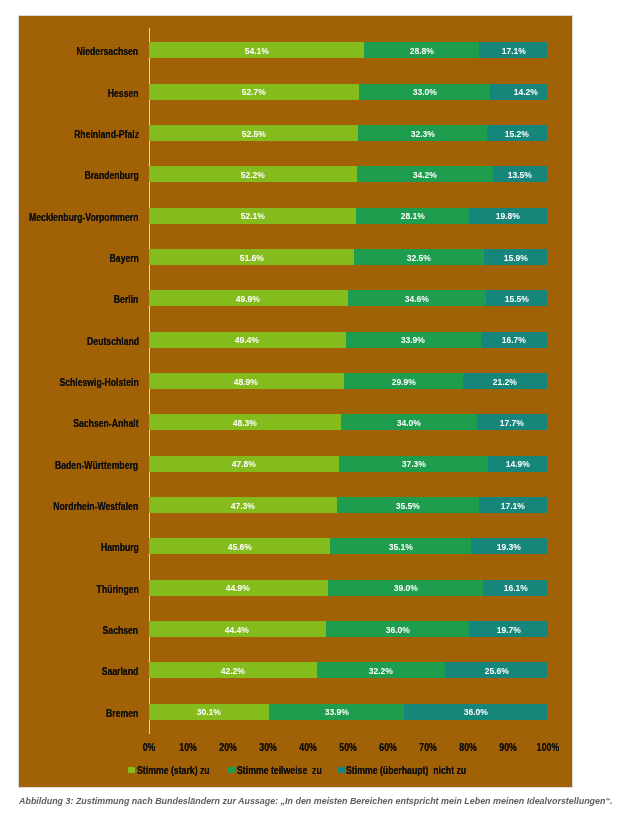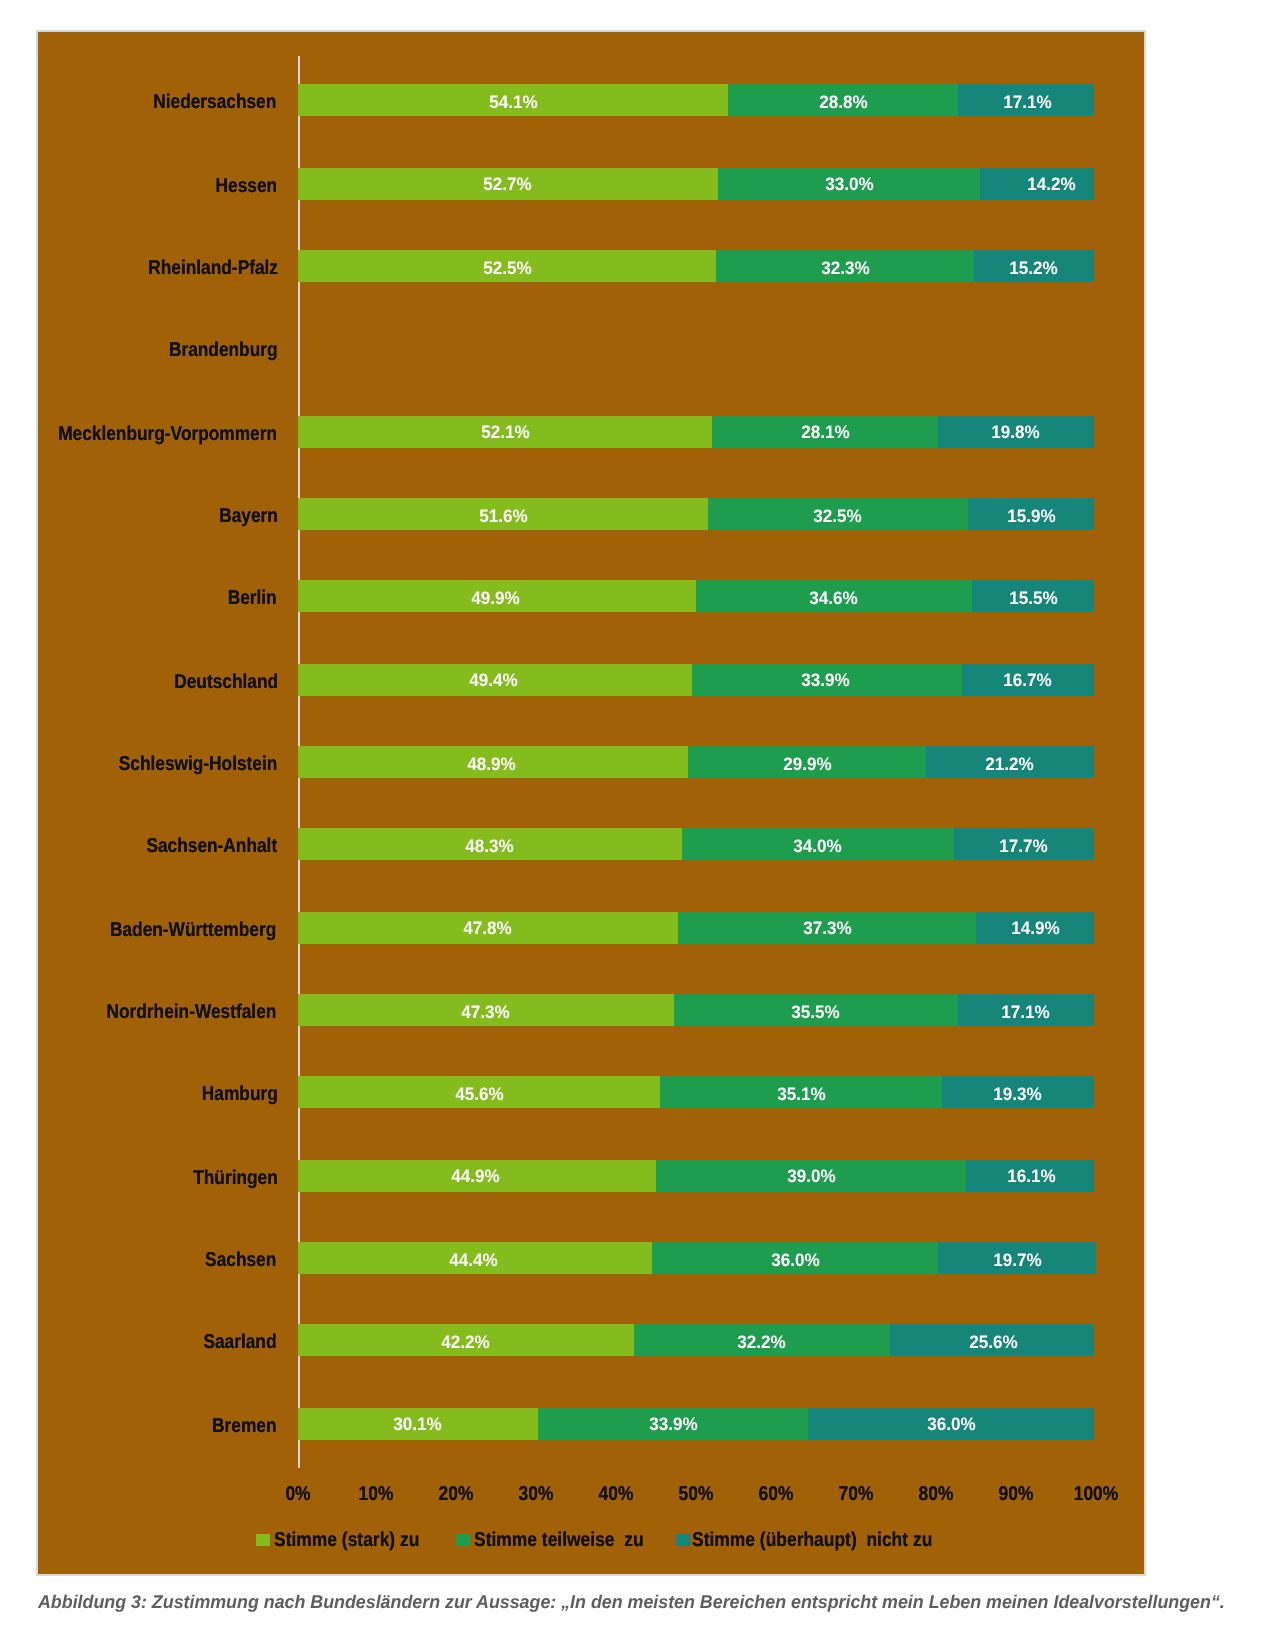--- a/index.html
+++ b/index.html
@@ -124,20 +124,34 @@
               <div class="seg-label" style="left: 209.422px; width: 128.845px;">
                 <span>32.3%</span>
               </div>
               <div class="seg-label" style="left: 338.267px; width: 60.6328px;">
                 <span>15.2%</span>
               </div>
             </div>
           </div>
           <div class="row" style="top: 126.025px; height: 41.33px;">
             <div class="cat-label">Brandenburg</div>
+            <div class="bar" style="top: 12.615px;">
+              <div class="seg" style="left: 0px; width: 398.501px; z-index: 1; background: rgb(132, 188, 30);"></div>
+              <div class="seg" style="left: 208.226px; width: 190.275px; z-index: 2; background: rgb(31, 157, 78);"></div>
+              <div class="seg" style="left: 344.65px; width: 53.8515px; z-index: 3; background: rgb(22, 134, 123);"></div>
+              <div class="seg-label" style="left: 0px; width: 208.226px;">
+                <span>52.2%</span>
+              </div>
+              <div class="seg-label" style="left: 208.226px; width: 136.424px;">
+                <span>34.2%</span>
+              </div>
+              <div class="seg-label" style="left: 344.65px; width: 53.8515px;">
+                <span>13.5%</span>
+              </div>
+            </div>
           </div>
           <div class="row" style="top: 167.355px; height: 41.33px;">
             <div class="cat-label">Mecklenburg-Vorpommern</div>
             <div class="bar" style="top: 12.615px;">
               <div class="seg" style="left: 0px; width: 398.9px; z-index: 1; background: rgb(132, 188, 30);"></div>
               <div class="seg" style="left: 207.827px; width: 191.073px; z-index: 2; background: rgb(31, 157, 78);"></div>
               <div class="seg" style="left: 319.918px; width: 78.9822px; z-index: 3; background: rgb(22, 134, 123);"></div>
               <div class="seg-label" style="left: 0px; width: 207.827px;">
                 <span>52.1%</span>
               </div>

